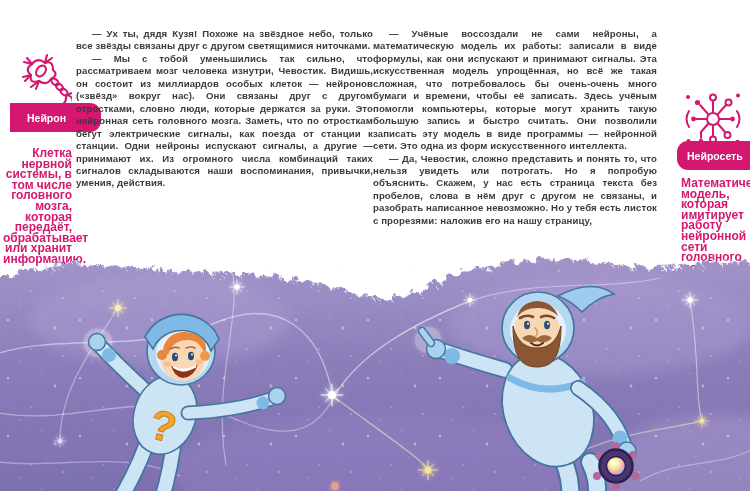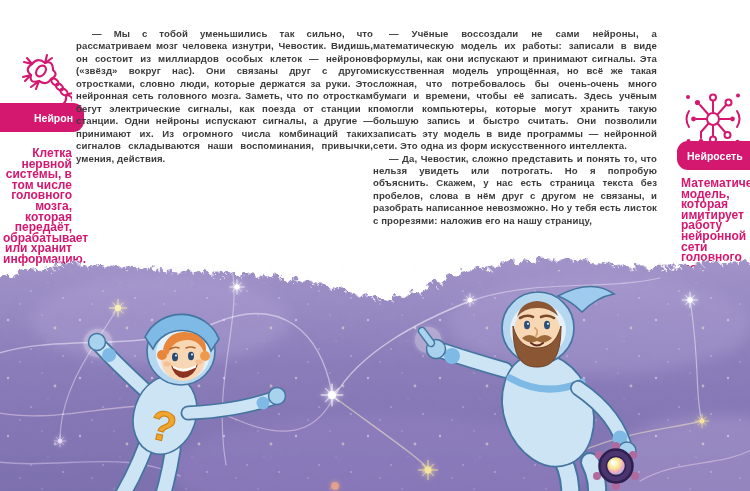--- a/index.html
+++ b/index.html
@@ -13,21 +13,21 @@
   .text-col.right{left:373px;width:284px;}
   .text-col p{
     margin:0;font-size:9.6px;line-height:12.45px;font-weight:700;
     text-align:justify;text-indent:16px;letter-spacing:0.1px;
   }
   
   .term-label{
     position:absolute;height:29px;background:#d4176f;color:#fff;
     font-size:10.5px;font-weight:700;display:flex;align-items:center;
   }
-  .term-label.left{left:0;top:103px;width:73px;border-radius:0 11px 11px 0;justify-content:flex-end;padding-right:11px;}
+  .term-label.left{left:10px;top:103px;width:73px;border-radius:0 11px 11px 0;justify-content:center;padding-right:18px;}
   .term-label.right{left:677px;top:141px;width:73px;border-radius:11px 0 0 11px;justify-content:flex-start;padding-left:10px;}
   .term-def{
     position:absolute;color:#d4176f;font-size:12px;line-height:10.6px;font-weight:700;
   }
   .term-def.left{left:3px;top:148px;width:69px;text-align:right;}
   .term-def.right{left:681px;top:178px;width:66px;text-align:left;}
   .margin-icon{position:absolute;}
   .margin-icon.left{left:12px;top:50px;}
   .margin-icon.right{left:681px;top:84px;}
   
@@ -60,20 +60,21 @@
     </svg>
   </div>
 
   <div class="term-label left">
     <span>Нейрон</span>
   </div>
 
   <div class="term-def left">Клетка нервной системы, в том числе головного мозга, которая передаёт, обрабатывает или хранит информацию.</div>
 
   <div class="text-col left">
+    <p>— Ух ты, дядя Кузя! Похоже на звёздное небо, только все звёзды связаны друг с другом светящимися ниточками.</p>
     <p>— Мы с тобой уменьшились так сильно, что рассматриваем мозг человека изнутри, Чевостик. Видишь, он состоит из миллиардов особых клеток — нейронов («звёзд» вокруг нас). Они связаны друг с другом отростками, словно люди, которые держатся за руки. Это нейронная сеть головного мозга. Заметь, что по отросткам бегут электрические сигналы, как поезда от станции к станции. Одни нейроны испускают сигналы, а другие — принимают их. Из огромного числа комбинаций таких сигналов складываются наши воспоминания, привычки, умения, действия.</p>
   </div>
 
   <div class="margin-icon right">
     <svg width="64" height="70" viewBox="0 0 64 70">
       <g fill="none" stroke="#d4176f" stroke-width="2" stroke-linecap="round">
         <circle cx="32" cy="35" r="6"></circle>
         <path d="M8,27 q-5,8 0,16"></path>
           <path d="M56,27 q5,8 0,16"></path>
         <line x1="15" y1="35" x2="25" y2="35"></line>

